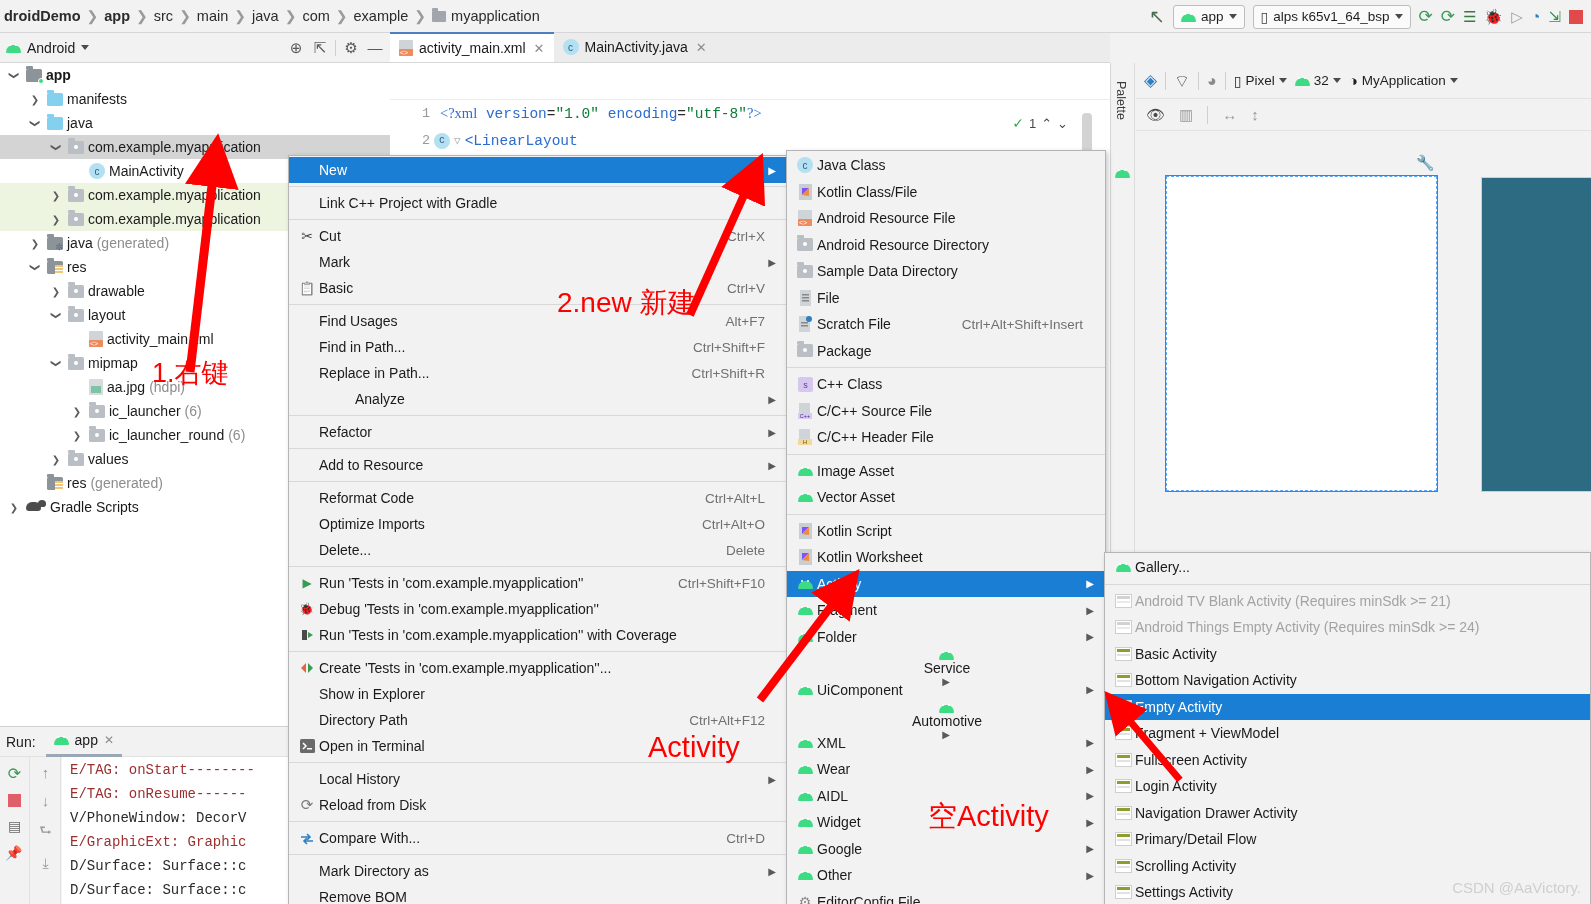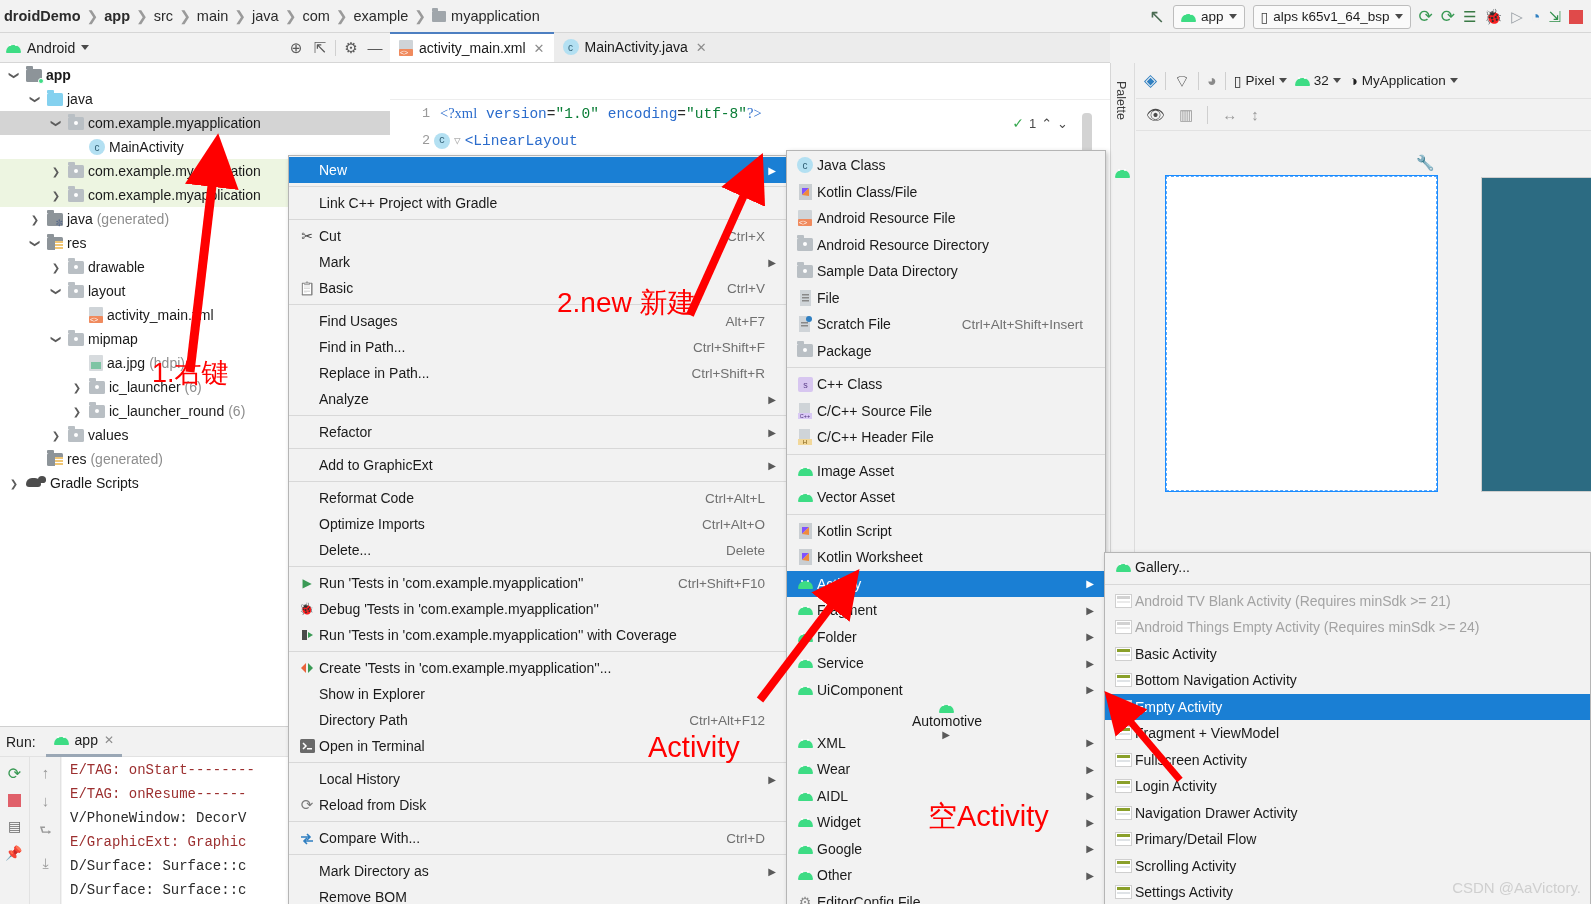--- a/index.html
+++ b/index.html
@@ -279,20 +279,25 @@
     <span class="hdr-icon" style="font-size:15px;">—</span>
   </div>
 
   <div id="project-tree">
       <div class="tree-row" style="padding-left: 6px;">
         <span class="twisty tw-down"></span>
         <span class="fi dark" style="display: inline-flex; align-items: center; justify-content: center; position: relative; margin-left: 4px;">
           <span class="dotg"></span>
         </span>
         <span class="node-label" style="font-weight: bold;">app</span>
+      </div>
+      <div class="tree-row" style="padding-left: 27px;">
+        <span class="twisty tw-right"></span>
+        <span class="fi plain" style="display: inline-flex; align-items: center; justify-content: center; margin-left: 4px;"></span>
+        <span class="node-label">manifests</span>
       </div>
       <div class="tree-row" style="padding-left: 27px;">
         <span class="twisty tw-down"></span>
         <span class="fi plain" style="display: inline-flex; align-items: center; justify-content: center; margin-left: 4px;"></span>
         <span class="node-label">java</span>
       </div>
       <div class="tree-row sel" style="padding-left: 48px;">
         <span class="twisty tw-down"></span>
         <span class="fi grey dot" style="display: inline-flex; align-items: center; justify-content: center; margin-left: 4px;"></span>
         <span class="node-label">com.example.myapplication</span>
@@ -545,35 +550,35 @@
         <span class="mi-label">Find in Path...</span>
         <span class="mi-short">Ctrl+Shift+F</span>
         <span class="mi-arrow"></span>
       </div>
       <div class="mi" style="height: 26px;">
         <span class="mi-icon"></span>
         <span class="mi-label">Replace in Path...</span>
         <span class="mi-short">Ctrl+Shift+R</span>
         <span class="mi-arrow"></span>
       </div>
-      <div class="mi" style="height: 26px;">
+      <div class="mi" style="height: 26px; gap: 36px;">
         <span class="mi-icon"></span>
         <span class="mi-label">Analyze</span>
         <span class="mi-arrow">▶</span>
       </div>
       <div class="msep"></div>
       <div class="mi" style="height: 26px;">
         <span class="mi-icon"></span>
         <span class="mi-label">Refactor</span>
         <span class="mi-arrow">▶</span>
       </div>
       <div class="msep"></div>
       <div class="mi" style="height: 26px;">
         <span class="mi-icon"></span>
-        <span class="mi-label">Add to GraphicExt</span>
+        <span class="mi-label">Add to Resource</span>
         <span class="mi-arrow">▶</span>
       </div>
       <div class="msep"></div>
       <div class="mi" style="height: 26px;">
         <span class="mi-icon"></span>
         <span class="mi-label">Reformat Code</span>
         <span class="mi-short">Ctrl+Alt+L</span>
         <span class="mi-arrow"></span>
       </div>
       <div class="mi" style="height: 26px;">
@@ -868,21 +873,21 @@
         <span class="mi-label">Fragment</span>
         <span class="mi-arrow">▶</span>
       </div>
       <div class="mi" style="height: 26.5px;">
         <span class="mi-icon">
           <span class="droid" style="display: inline-flex; align-items: center; justify-content: center;"></span>
         </span>
         <span class="mi-label">Folder</span>
         <span class="mi-arrow">▶</span>
       </div>
-      <div class="mi" style="height: 26.5px;">
+      <div class="mi" style="height: 26.5px; flex-direction: column;">
         <span class="mi-icon">
           <span class="droid" style="display: inline-flex; align-items: center; justify-content: center;"></span>
         </span>
         <span class="mi-label">Service</span>
         <span class="mi-arrow">▶</span>
       </div>
       <div class="mi" style="height: 26.5px;">
         <span class="mi-icon">
           <span class="droid" style="display: inline-flex; align-items: center; justify-content: center;"></span>
         </span>

